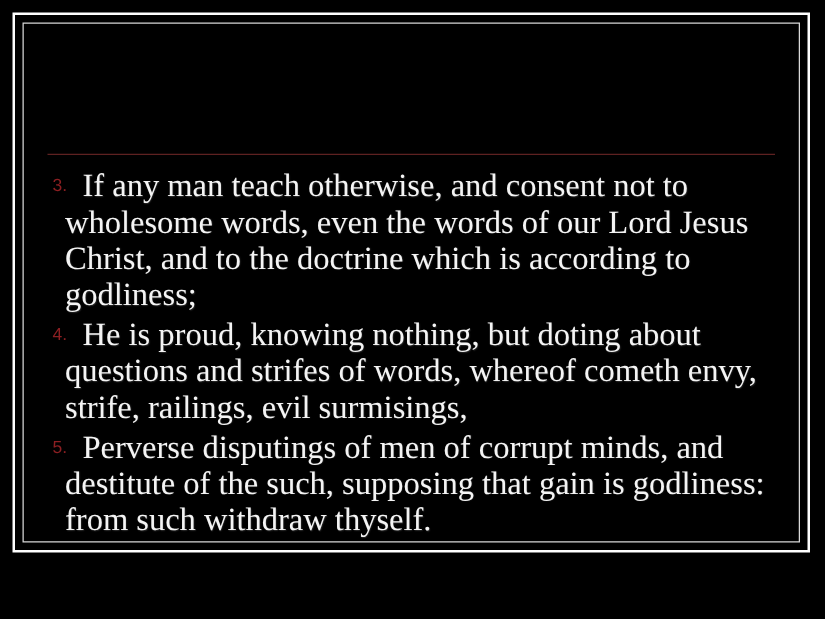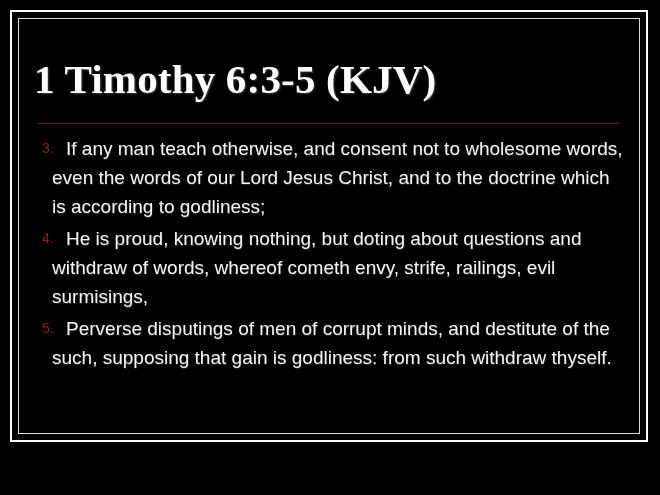--- a/index.html
+++ b/index.html
@@ -91,52 +91,49 @@
     font-size: 14px;
     line-height: 29px;
     font-family: "Liberation Sans", sans-serif;
     text-align: left;
     padding-left: 12px;
     box-sizing: border-box;
   }
   .verse-text {
     flex: 1 1 auto;
     color: #f4f4f4;
-    font-size: 19px;
+    font-size: 26px;
     line-height: 29px;
-    font-family: Liberation Sans, sans-serif;
+    font-family: Liberation Serif, serif;
     text-indent: 14px;
     text-shadow: 0.5px 0.5px 1px rgba(90,90,90,0.5);
     padding-right: 6px;
   }
 </style>
 </head>
 <body>
 
 <div id="slide">
 
   <div id="frame-outer"></div>
   <div id="frame-inner"></div>
 
-  <div id="title-block">
-    <h1 id="slide-title">1 Timothy 6:3-5 (KJV)</h1>
-  </div>
 
   <div id="title-rule"></div>
 
   <div id="verse-list">
 
     <div class="verse-item">
       <span class="verse-num">3.</span>
       <span class="verse-text">If any man teach otherwise, and consent not to wholesome words, even the words of our Lord Jesus Christ, and to the doctrine which is according to godliness;</span>
     </div>
 
     <div class="verse-item">
       <span class="verse-num">4.</span>
-      <span class="verse-text">He is proud, knowing nothing, but doting about questions and withdraw of words, whereof cometh envy, strife, railings, evil surmisings,</span>
+      <span class="verse-text">He is proud, knowing nothing, but doting about questions and strifes of words, whereof cometh envy, strife, railings, evil surmisings,</span>
     </div>
 
     <div class="verse-item">
       <span class="verse-num">5.</span>
       <span class="verse-text">Perverse disputings of men of corrupt minds, and destitute of the such, supposing that gain is godliness: from such withdraw thyself.</span>
     </div>
 
   </div>
 
 </div>

